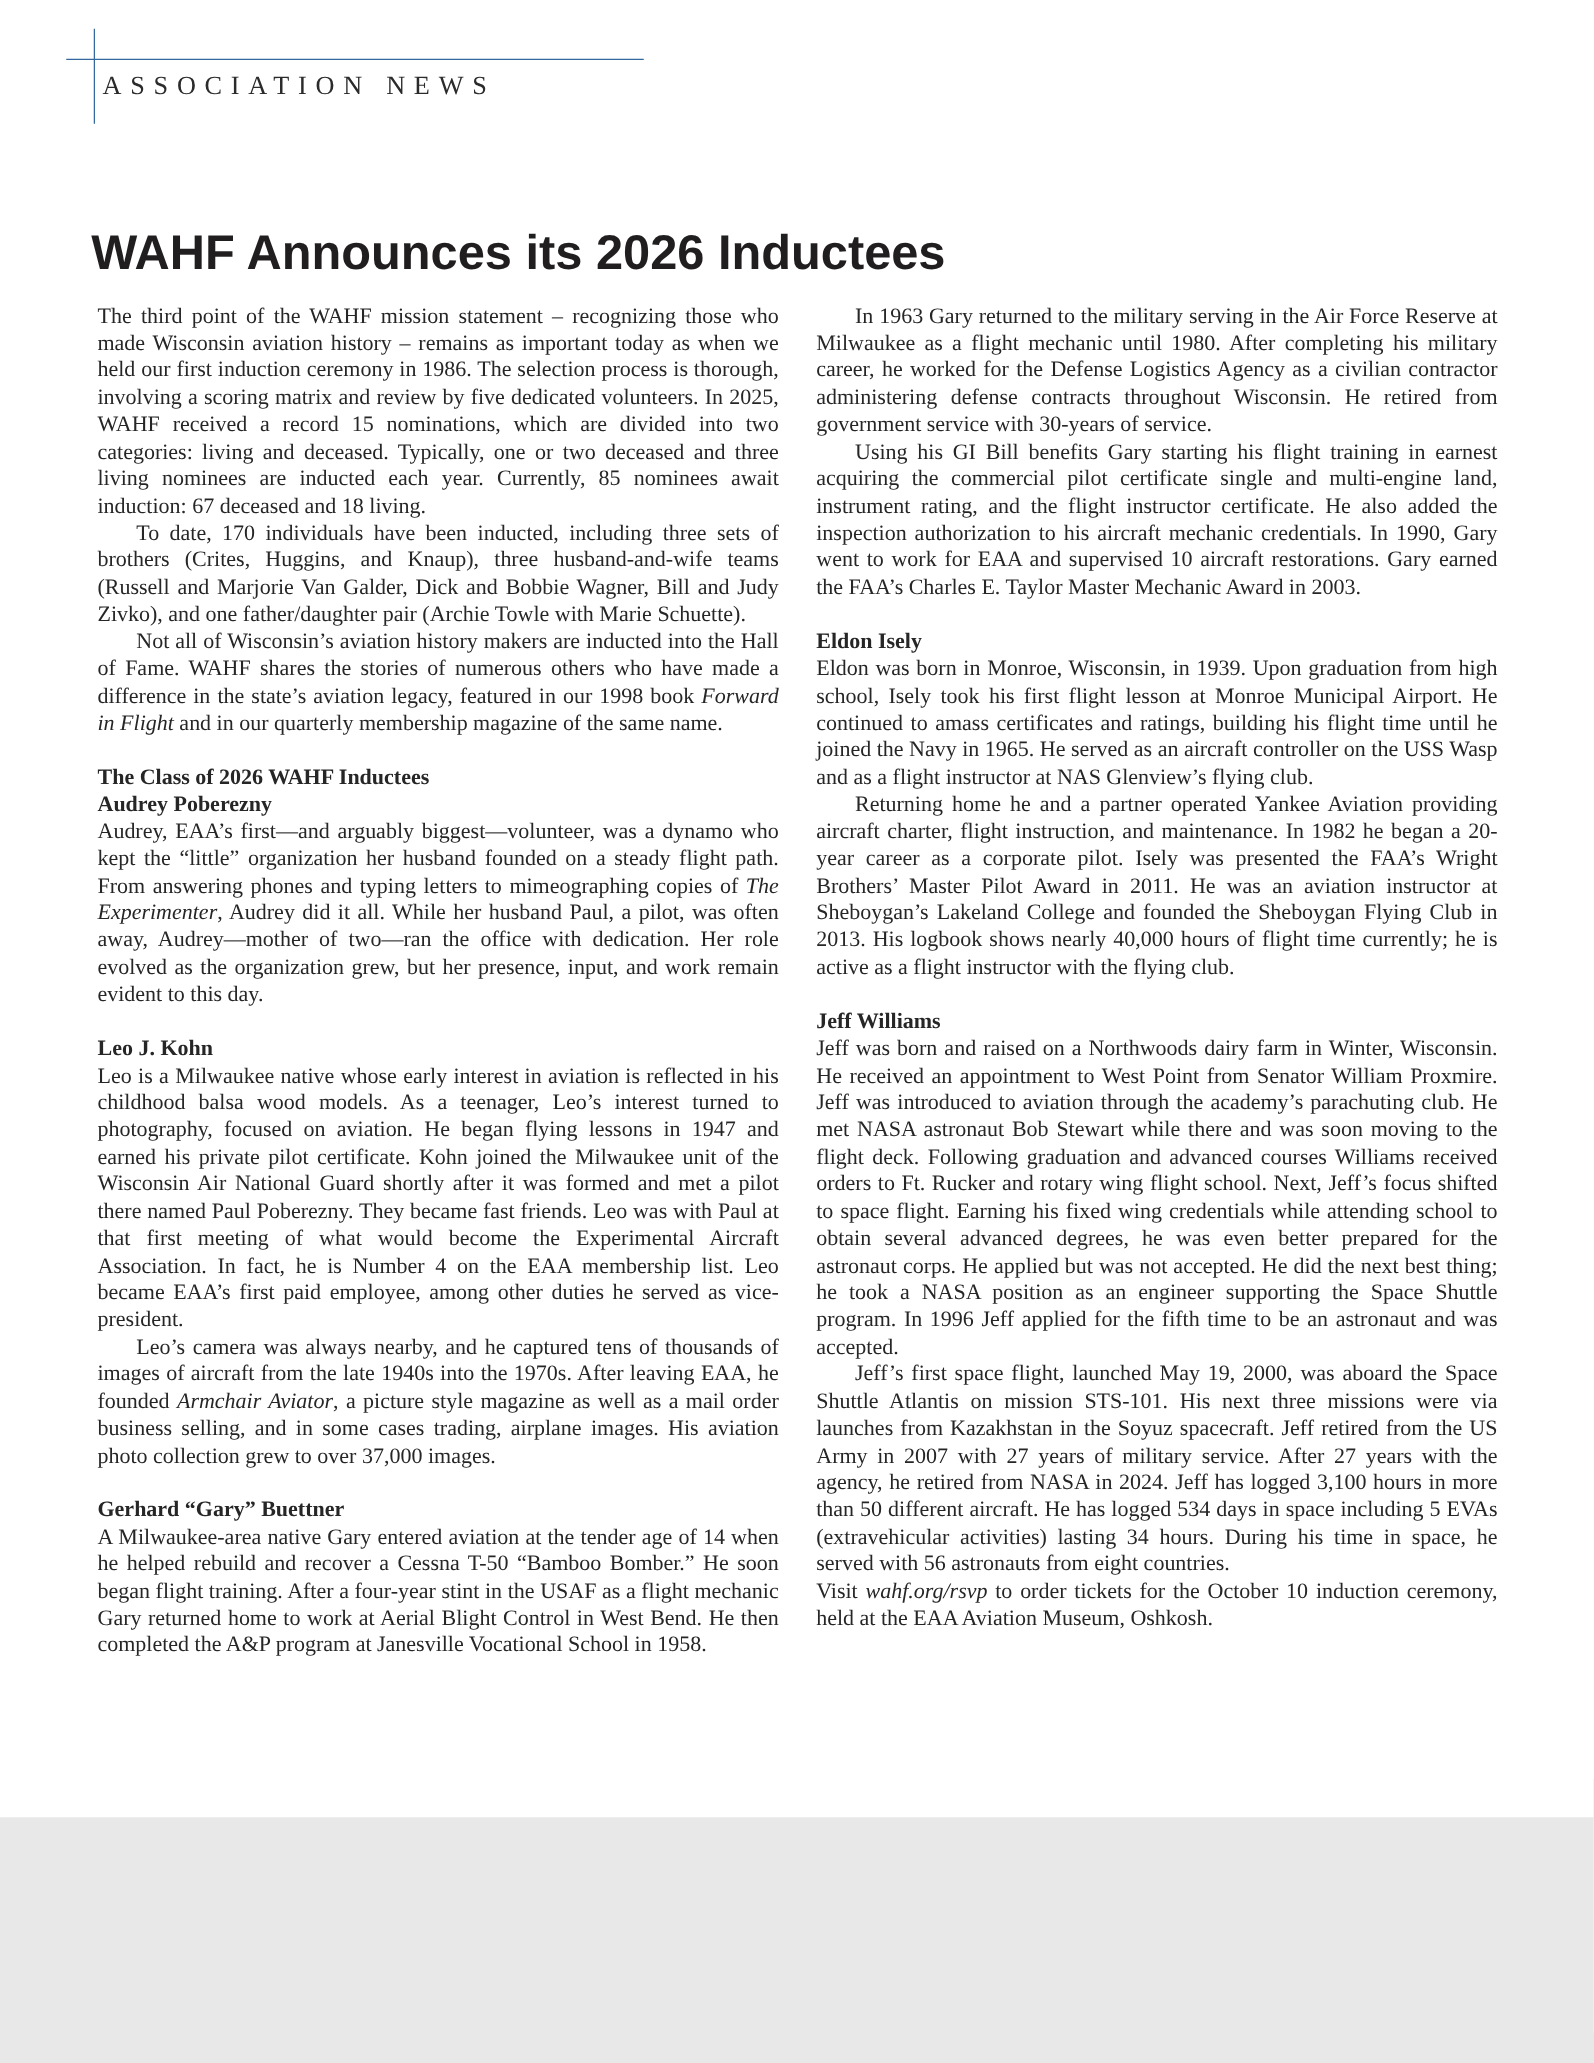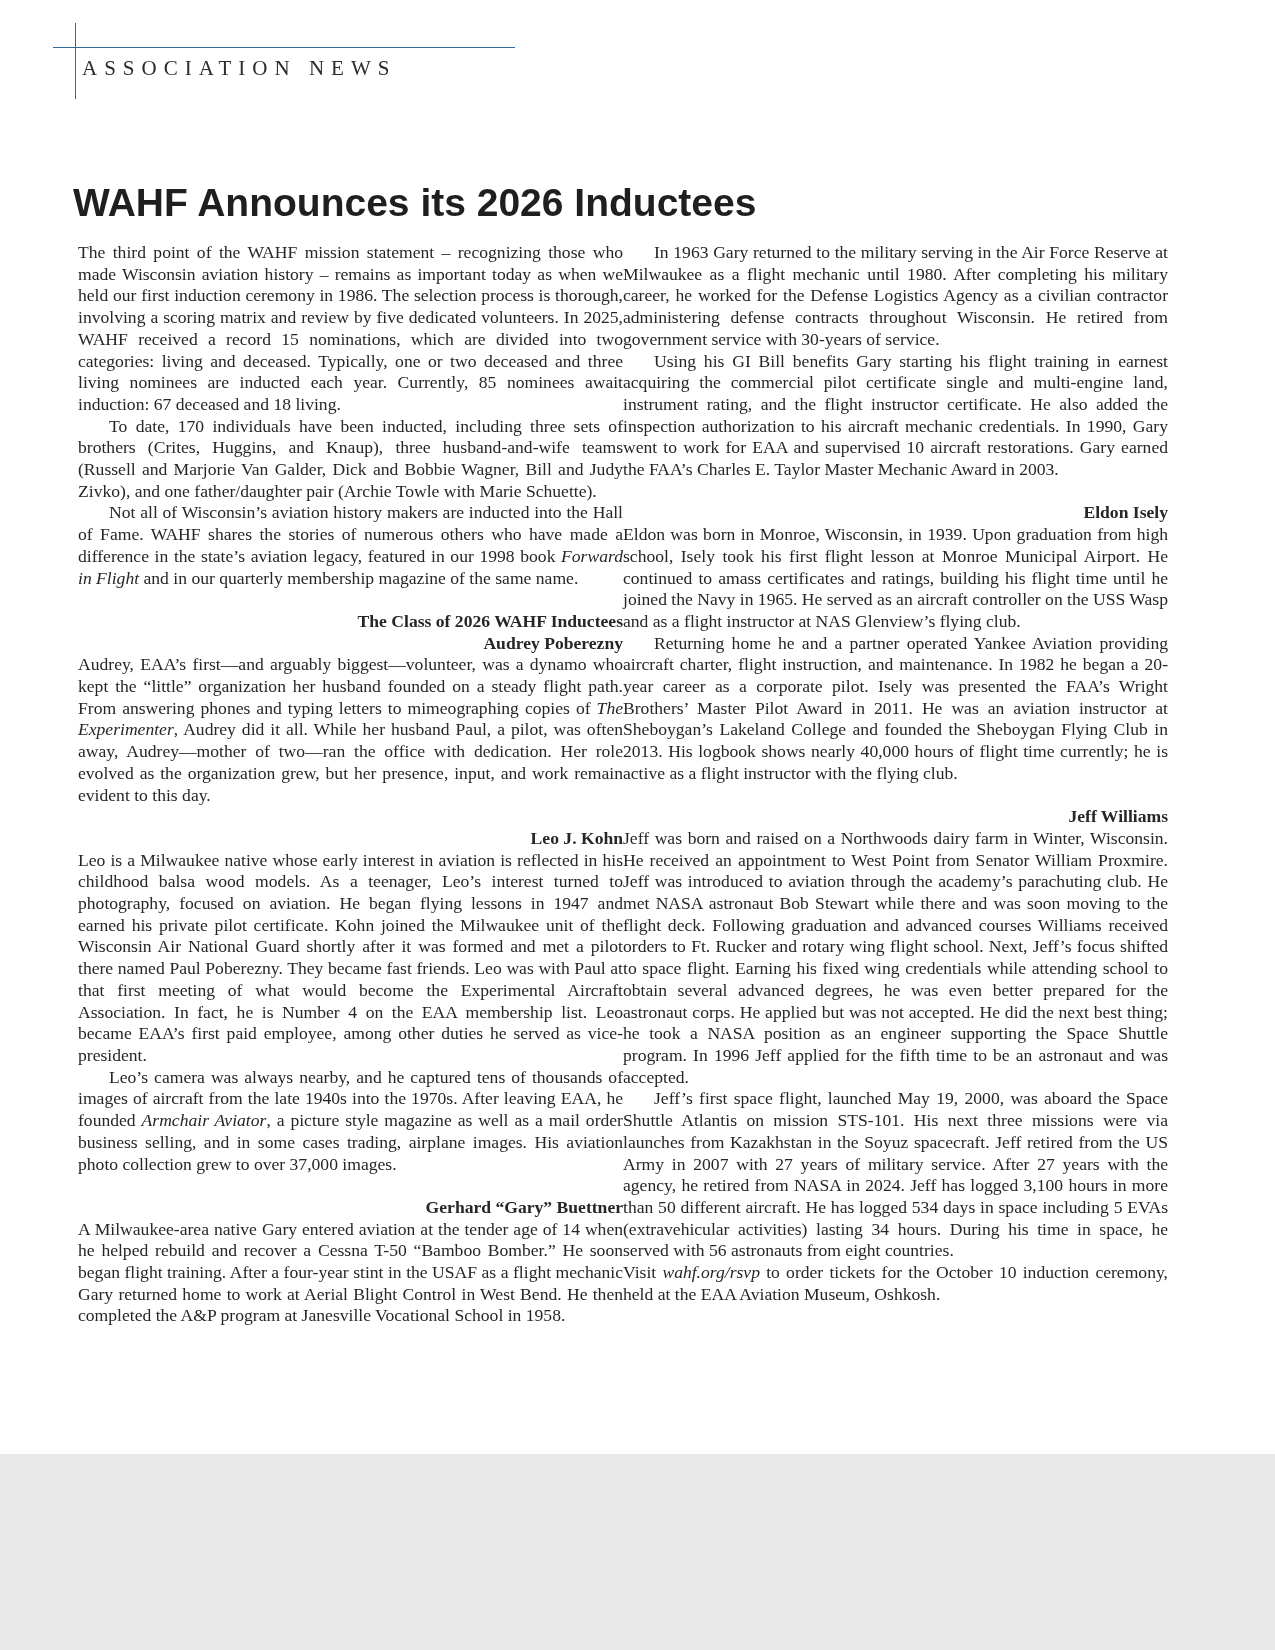--- a/index.html
+++ b/index.html
@@ -41,37 +41,38 @@
     font-size: 39px;
     font-weight: bold;
     color: #211e1f;
     white-space: nowrap;
   }
   .columns {
     position: absolute;
     left: 78px; top: 242px;
     width: 1120px;
     display: flex;
+    gap: 30px;
   }
   .col {
     width: 545px;
     font-size: 17.6px;
     line-height: 21.7px;
     text-align: justify;
     hyphens: auto;
     -webkit-hyphens: auto;
   }
   .col p, .col h3 {
     margin: 0;
     font-size: inherit;
     line-height: inherit;
   }
   .col h3 {
     font-weight: bold;
-    text-align: right;
+    text-align: left;
   }
   .gap { margin-top: 21.7px !important; }
   .indent { text-indent: 31px; }
   .it { font-style: italic; }
   .bold { font-weight: normal; }
   .footer-rule {
     position: absolute;
     left: 58px; top: 1551px;
     width: 1152px; height: 0;
     border-top: 2px dotted #4a7db6;

